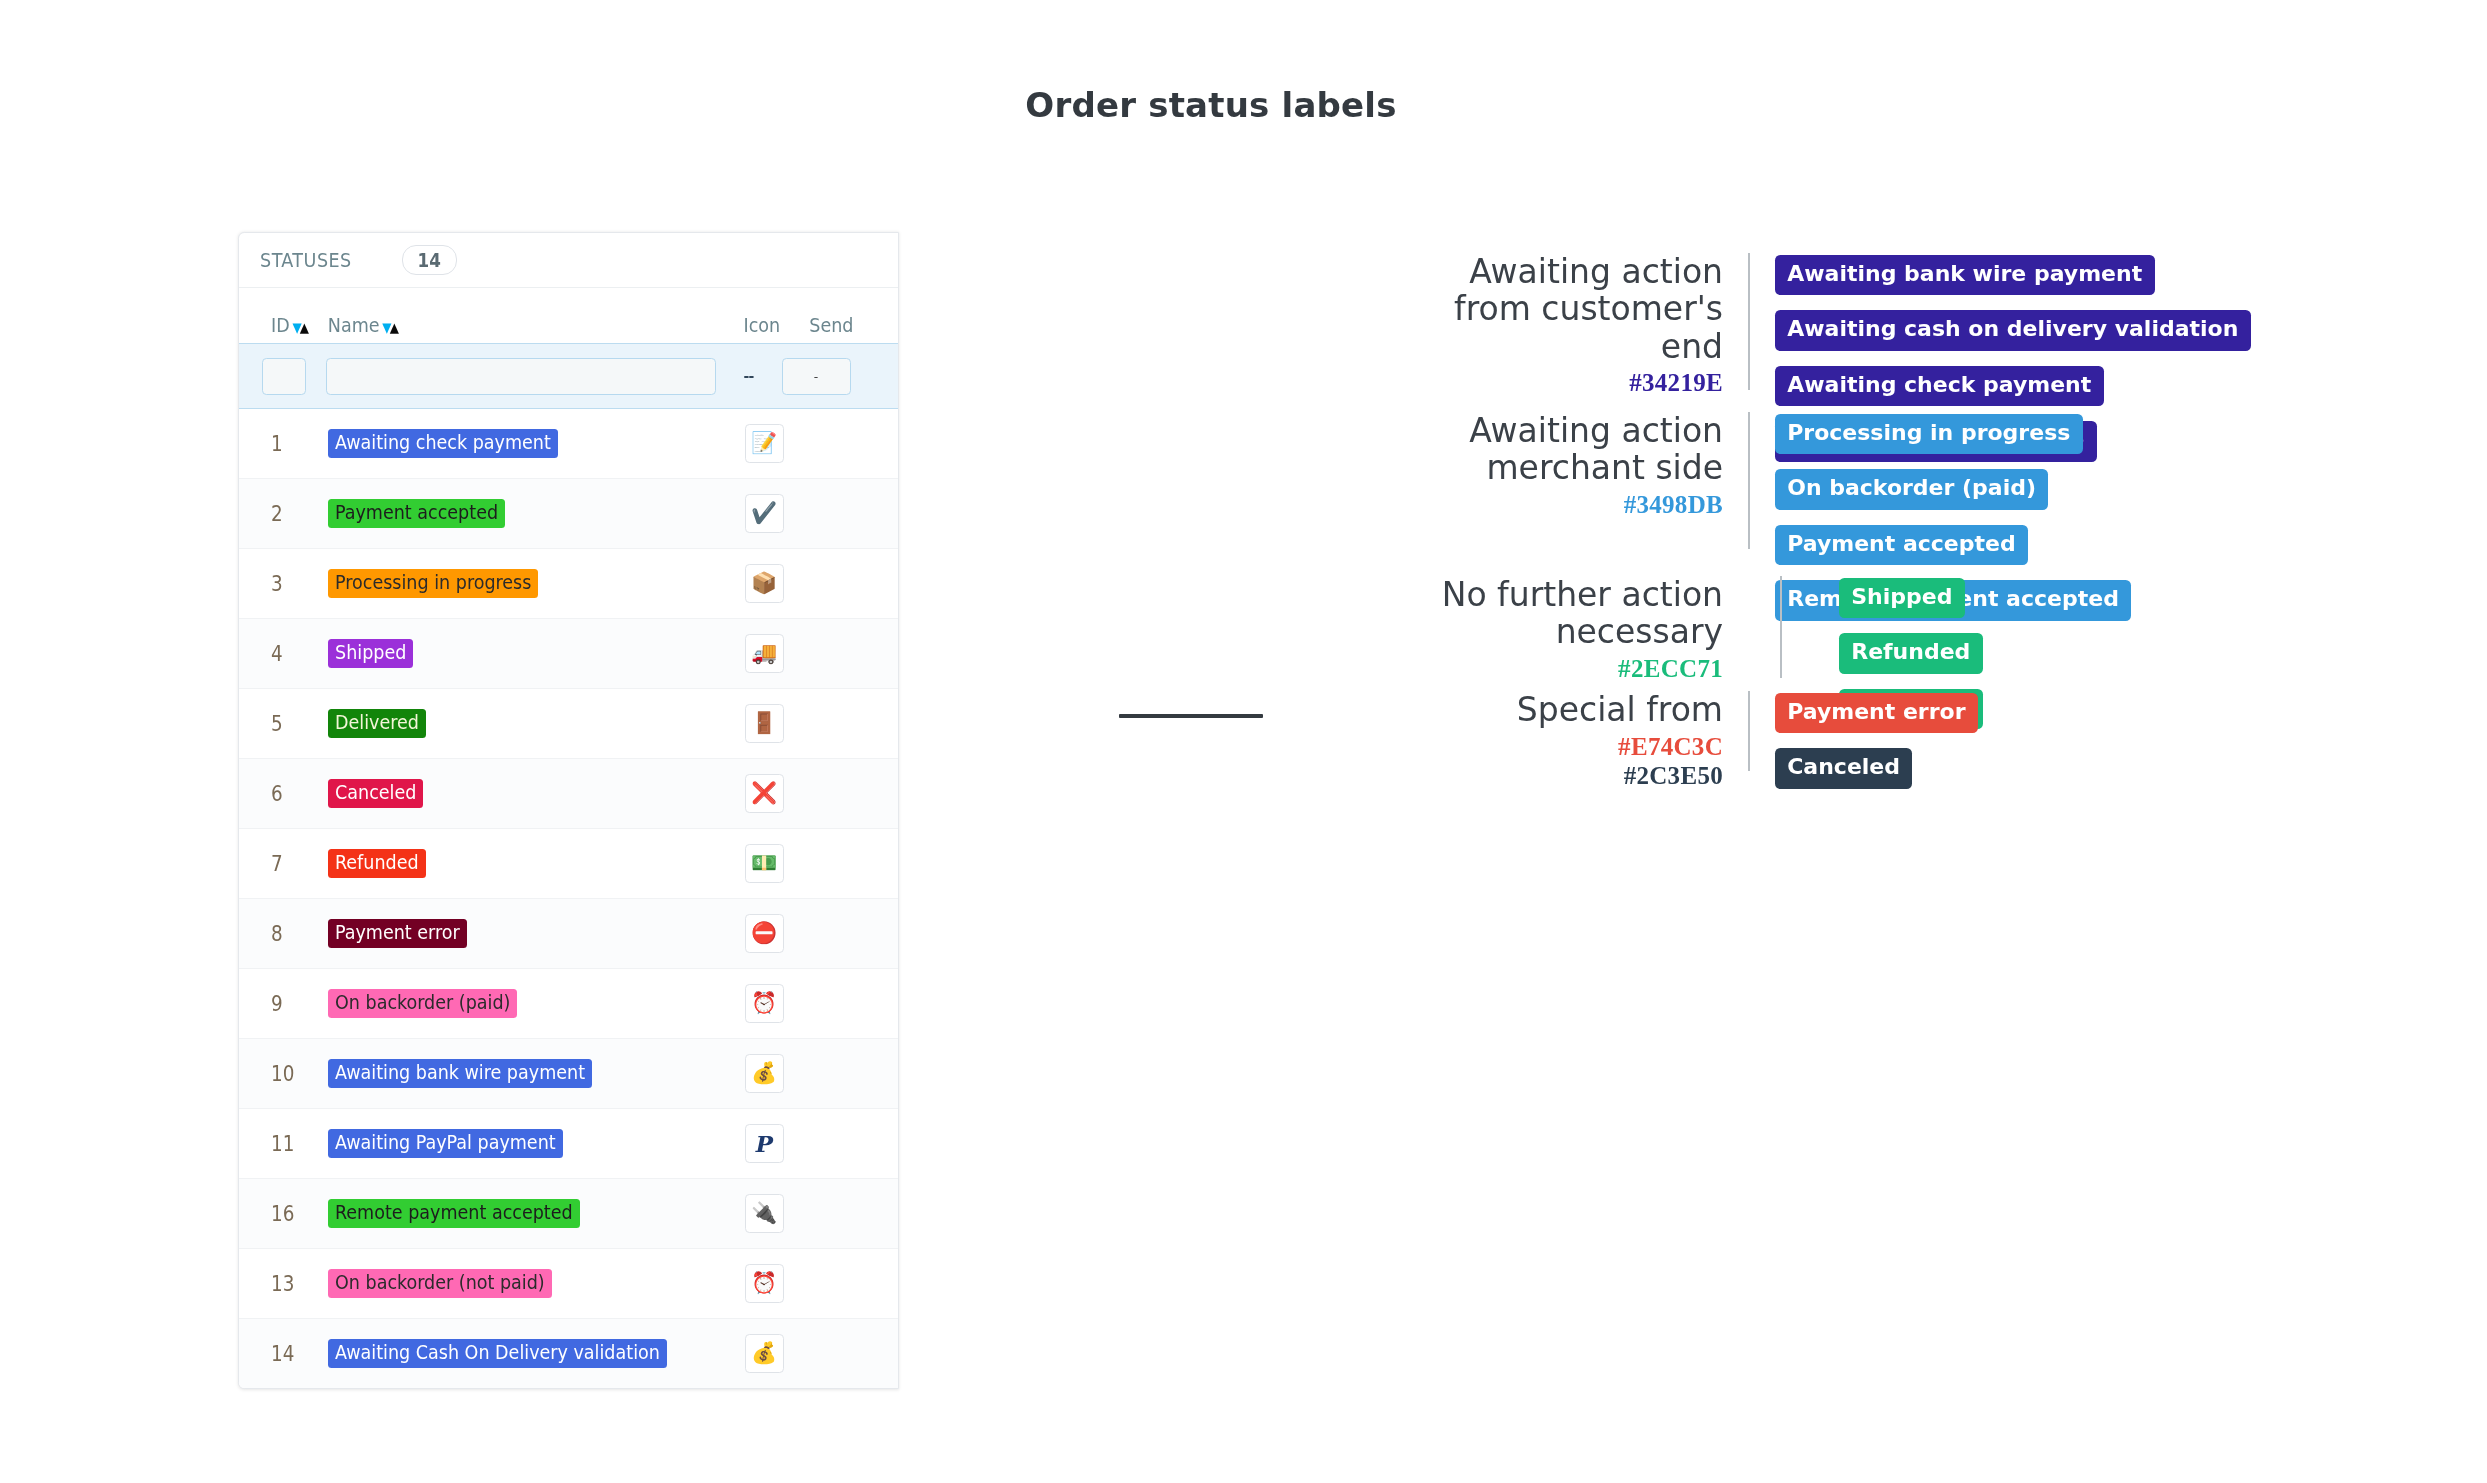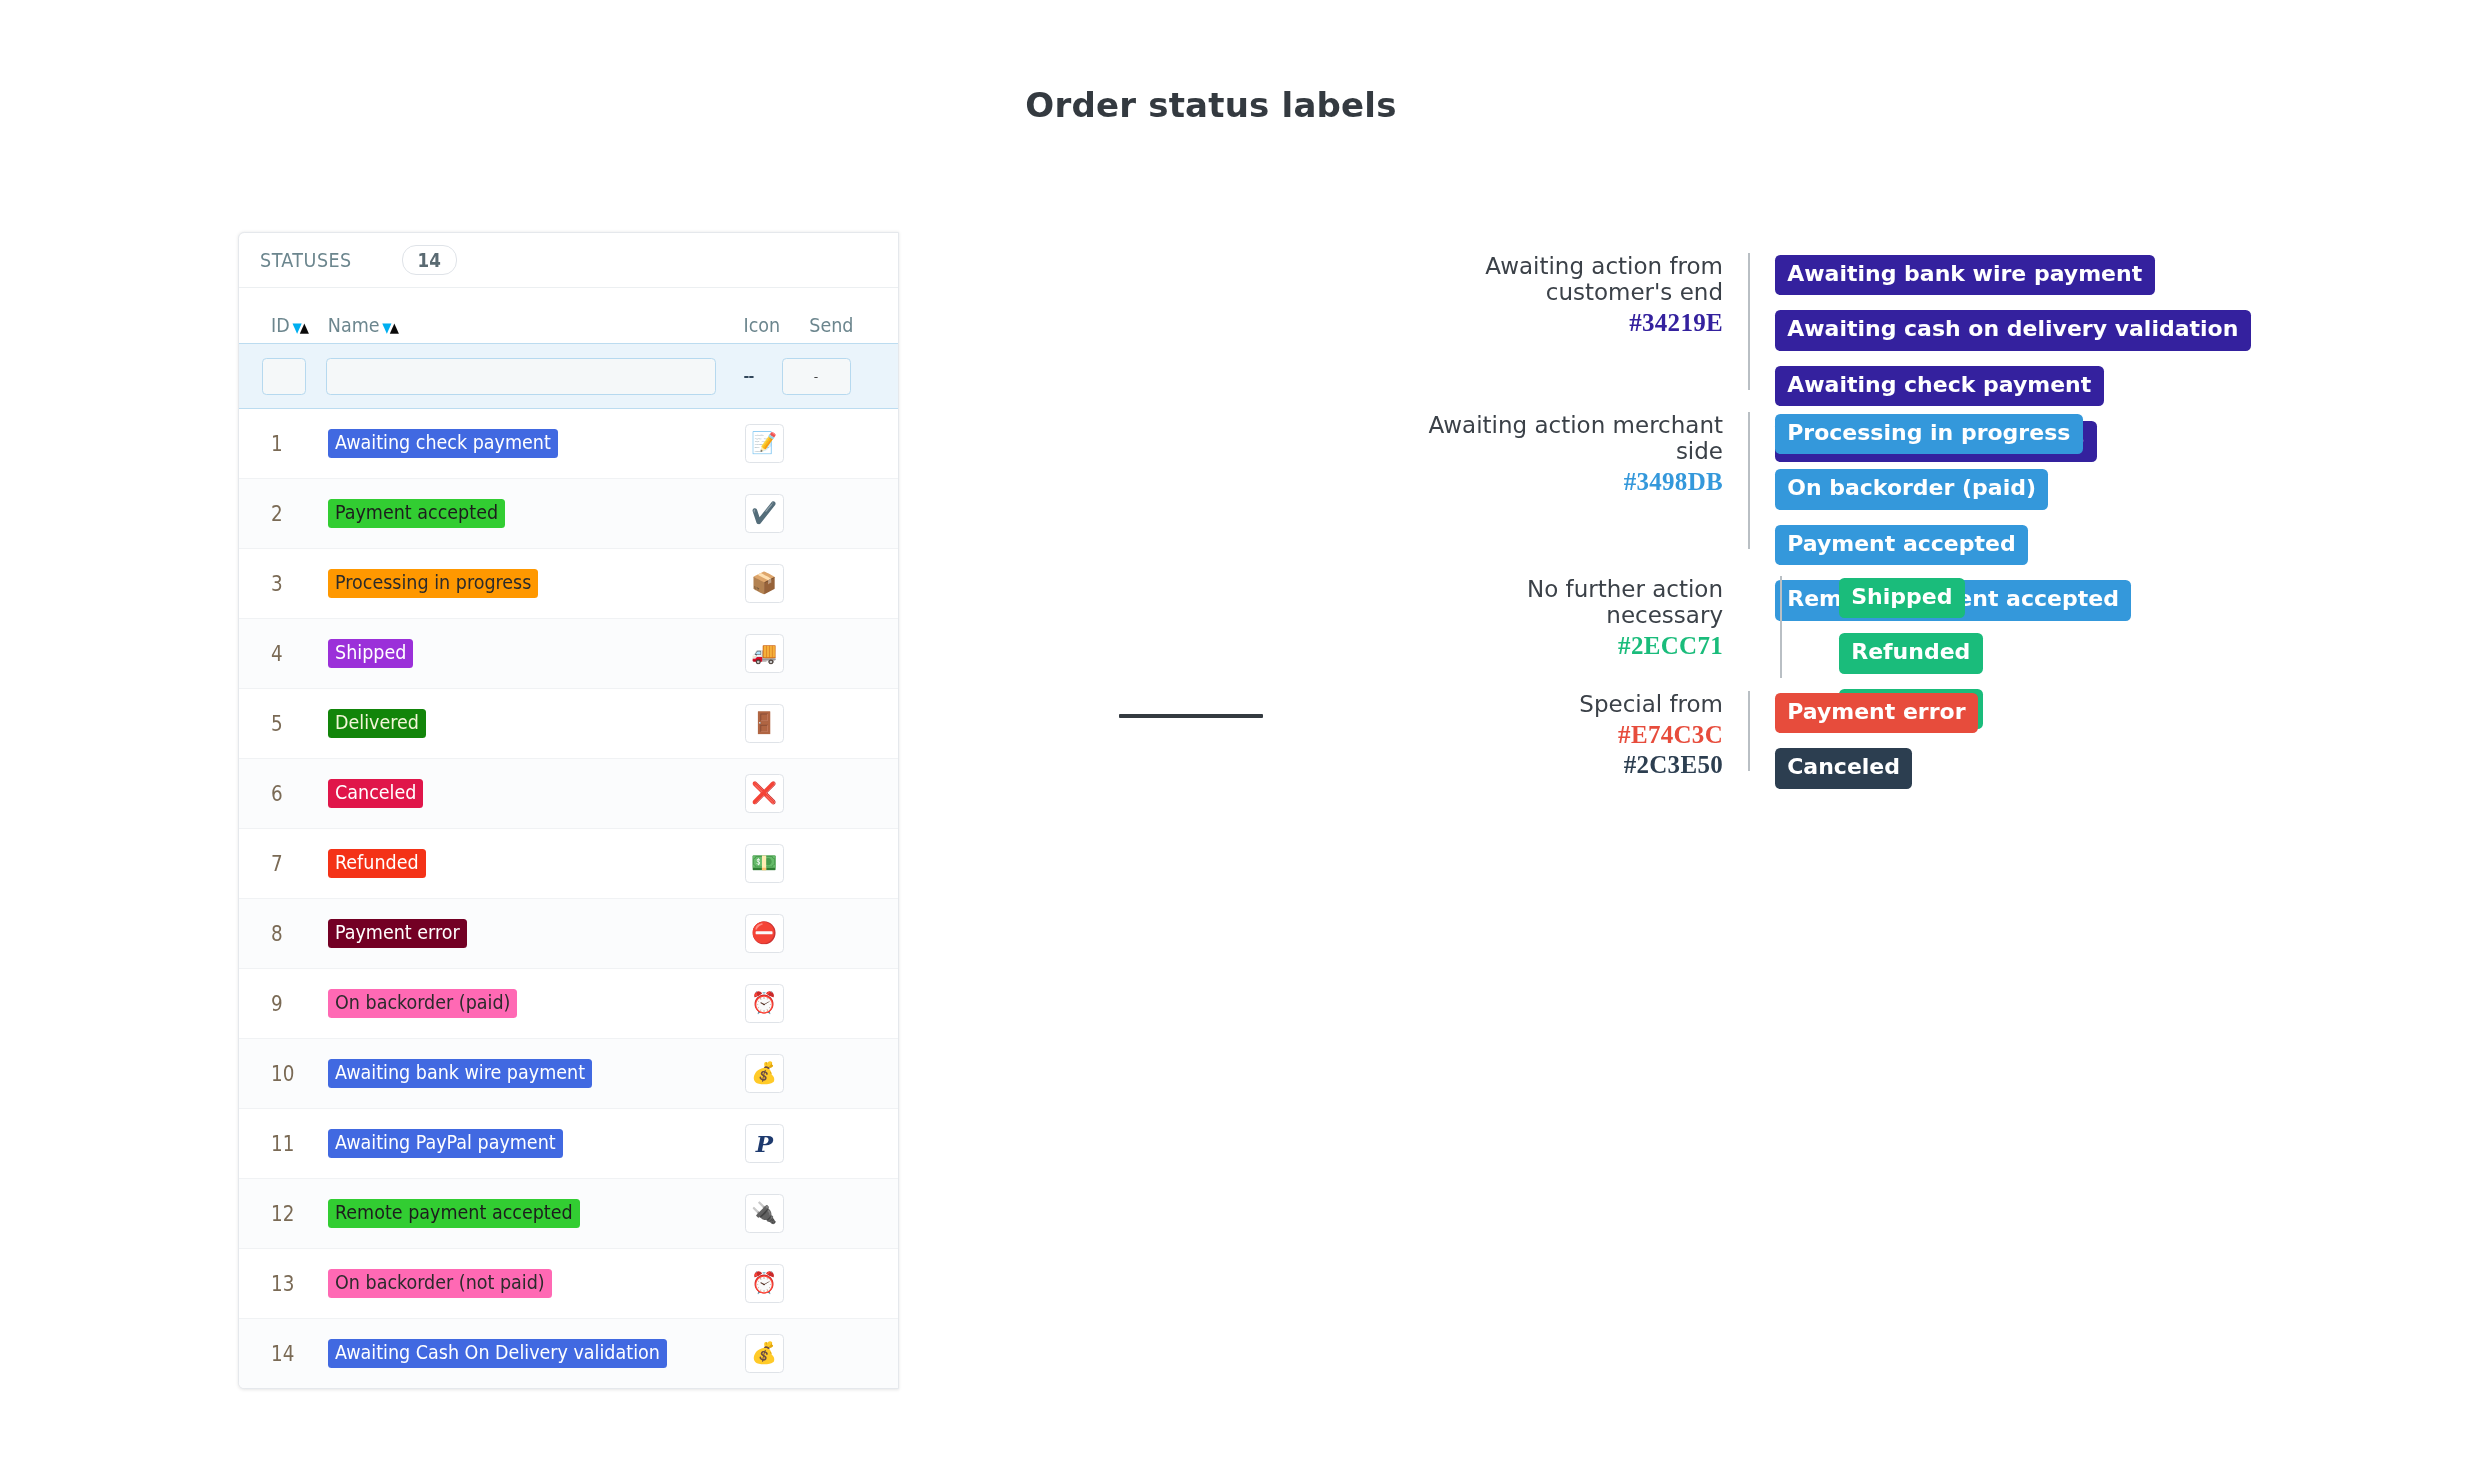--- a/index.html
+++ b/index.html
@@ -175,21 +175,21 @@
   #legend { position: absolute; left: 1418px; top: 0; width: 1069px; height: 1484px; }
   .lgroup { position: absolute; display: flex; }
   .lgroup .labelcol {
     width: 330px;
     text-align: right;
     padding-right: 25px;
     box-sizing: border-box;
   }
   .lgroup .gtitle {
     font-family: "DejaVu Sans", sans-serif;
-    font-size: 23px;
+    font-size: 33px;
     line-height: 1.13;
     color: #3b4148;
     font-weight: normal;
   }
   .lgroup .ghex {
     font-family: Liberation Serif, serif;
     font-size: 25px;
     font-weight: bold;
     margin-top: 4.4px;
     letter-spacing: 0.3px;
@@ -322,21 +322,21 @@
         </div>
       </div>
       <div class="row">
         <div class="id">11</div>
         <div class="name"><span class="tbadge" style="background: rgb(65, 105, 225); color: rgb(255, 255, 255);">Awaiting PayPal payment</span></div>
         <div class="iconcell">
           <div class="iconbox" style="font-family: &quot;DejaVu Serif&quot;, serif; font-weight: bold; font-style: italic; color: rgb(30, 58, 110); font-size: 23px;">P</div>
         </div>
       </div>
       <div class="row">
-        <div class="id">12</div>
+        <div class="id">16</div>
         <div class="name"><span class="tbadge" style="background: rgb(50, 205, 50); color: rgb(29, 29, 29);">Remote payment accepted</span></div>
         <div class="iconcell">
           <div class="iconbox">🔌</div>
         </div>
       </div>
       <div class="row">
         <div class="id">13</div>
         <div class="name"><span class="tbadge" style="background: rgb(255, 105, 180); color: rgb(43, 43, 43);">On backorder (not paid)</span></div>
         <div class="iconcell">
           <div class="iconbox">⏰</div>

